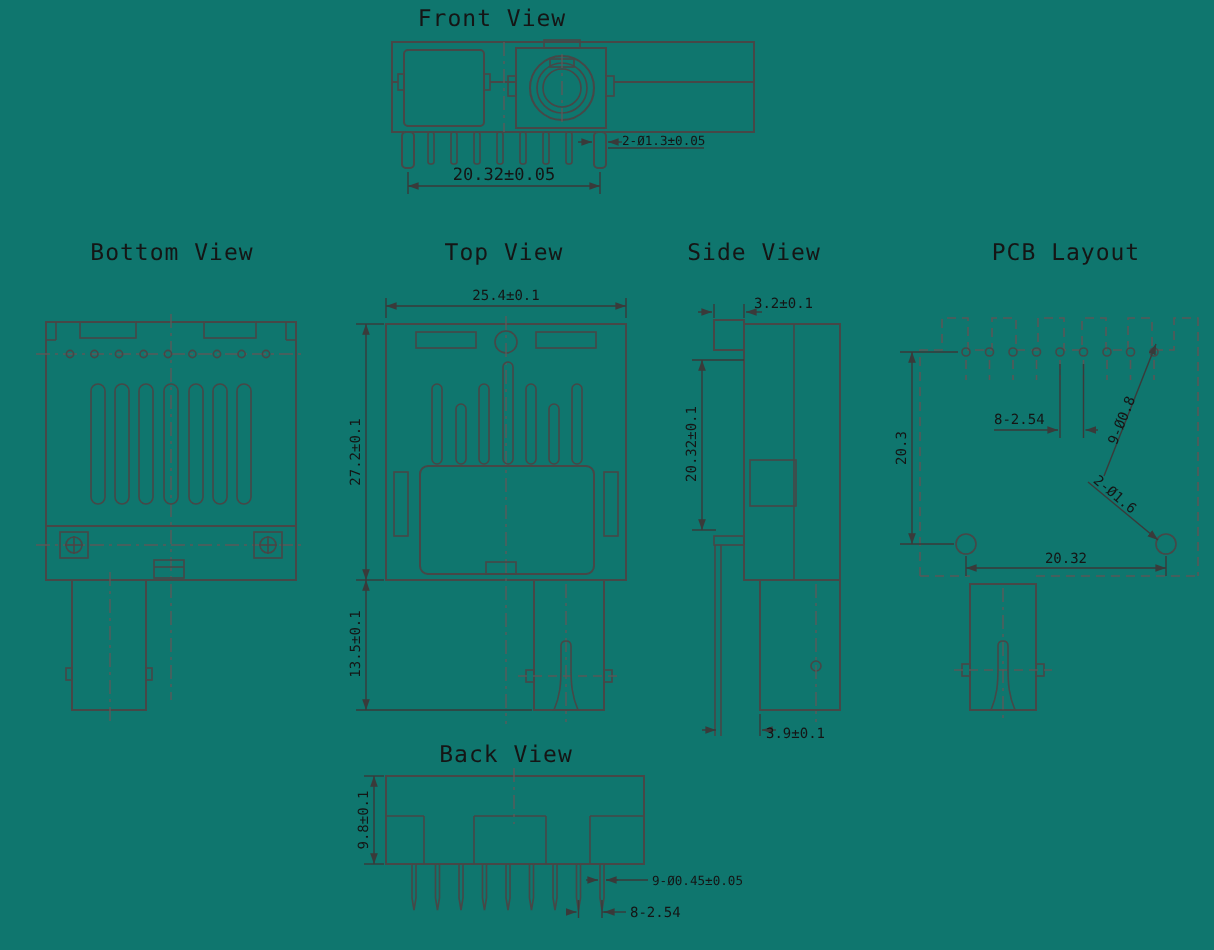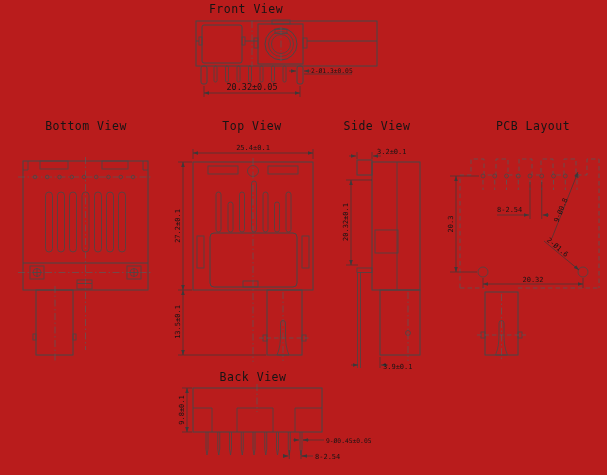--- a/index.html
+++ b/index.html
@@ -1,16 +1,16 @@
 <!DOCTYPE html>
 <html><head>
 <meta charset="utf-8">
 <style>
   html,body{margin:0;padding:0;background:#fff;}
-  #stage{position:relative;width:607px;height:475px;background:#b91c1c;overflow:hidden;}
+  #stage{position:relative;width:607px;height:475px;background:#0f766e;overflow:hidden;}
   svg{display:block;}
   .ln{stroke:#474747;fill:none;stroke-width:1;}
   .thin{stroke:#474747;fill:none;stroke-width:.8;}
   .cl{stroke:#5a5a5a;fill:none;stroke-width:.7;stroke-dasharray:7 2.5 1.5 2.5;}
   .dsh{stroke:#585858;fill:none;stroke-width:.8;stroke-dasharray:4.5 3;}
   .dl{stroke:#3a3a3a;fill:none;stroke-width:.7;}
   text{font-family:"DejaVu Sans Mono","Liberation Mono",monospace;fill:#151515;}
   .ttl{font-size:11.5px;letter-spacing:.5px;}
   .dim{font-size:7px;}
   .dim-lg{font-size:8.5px;}

